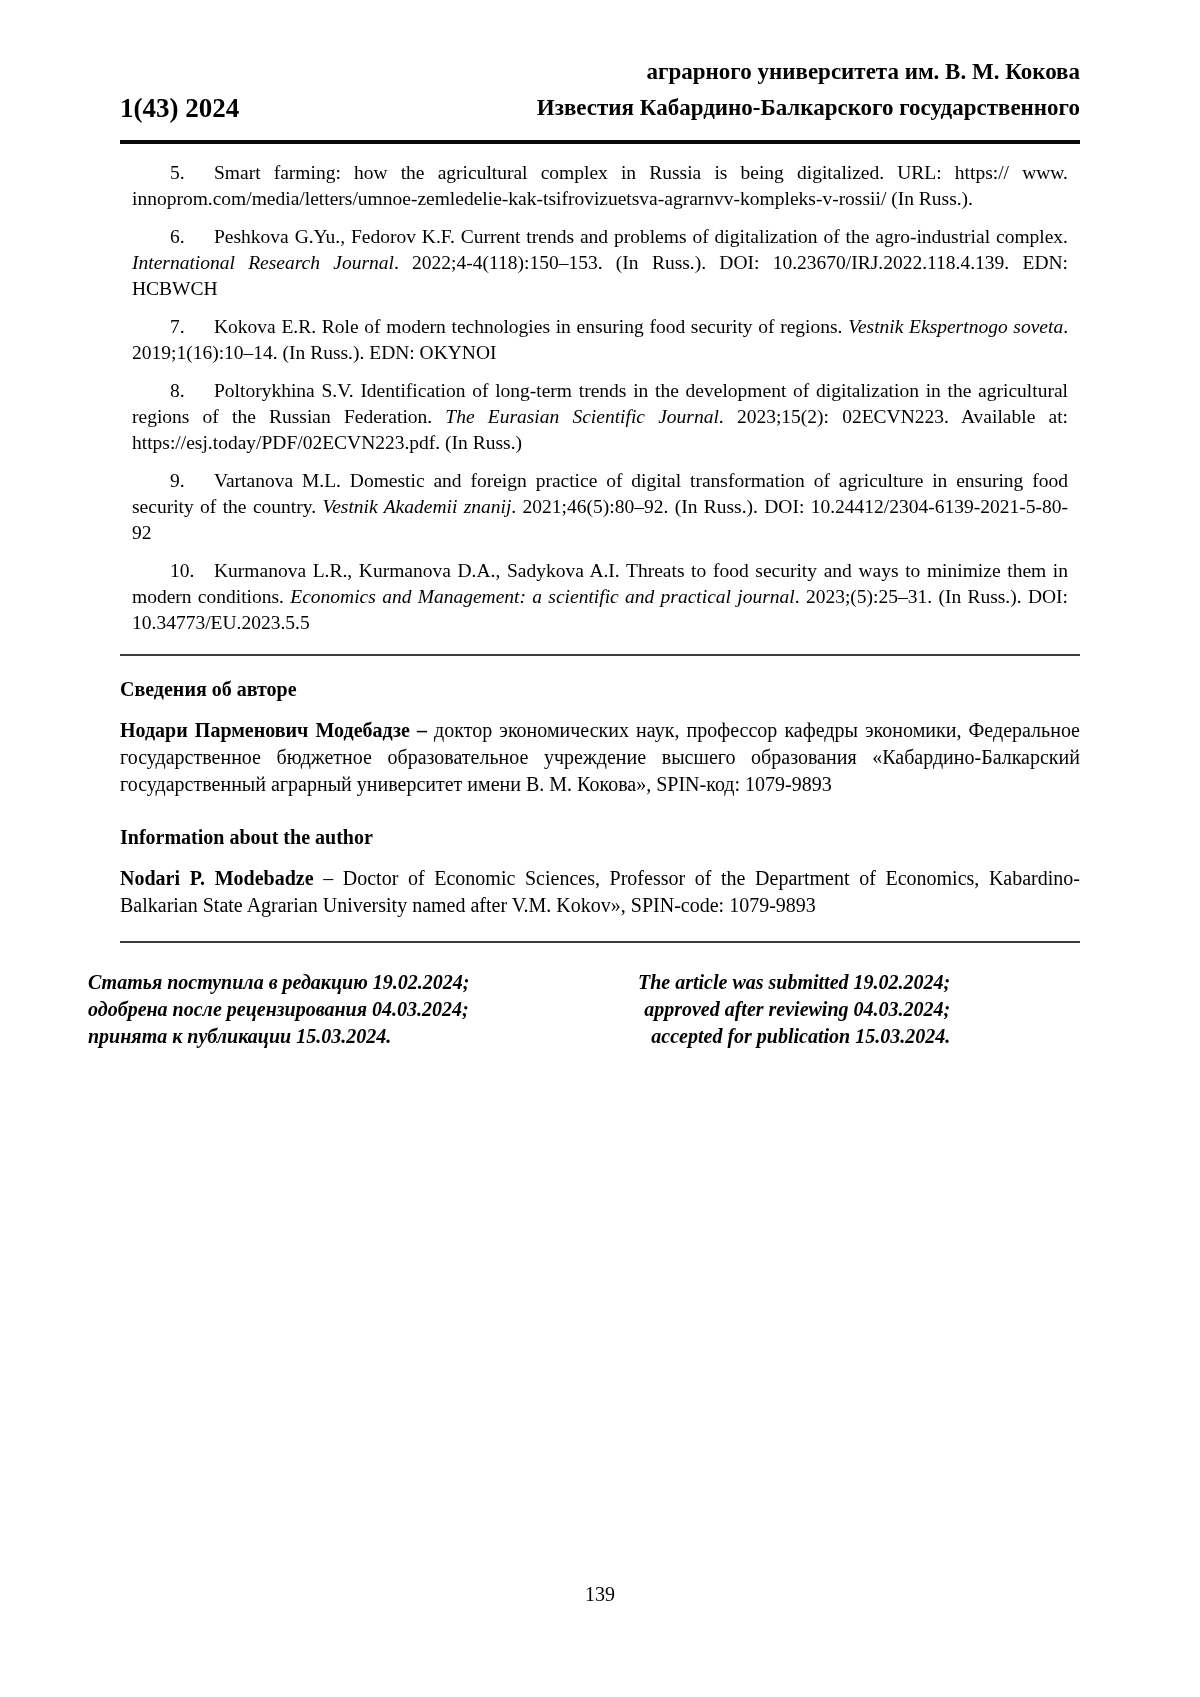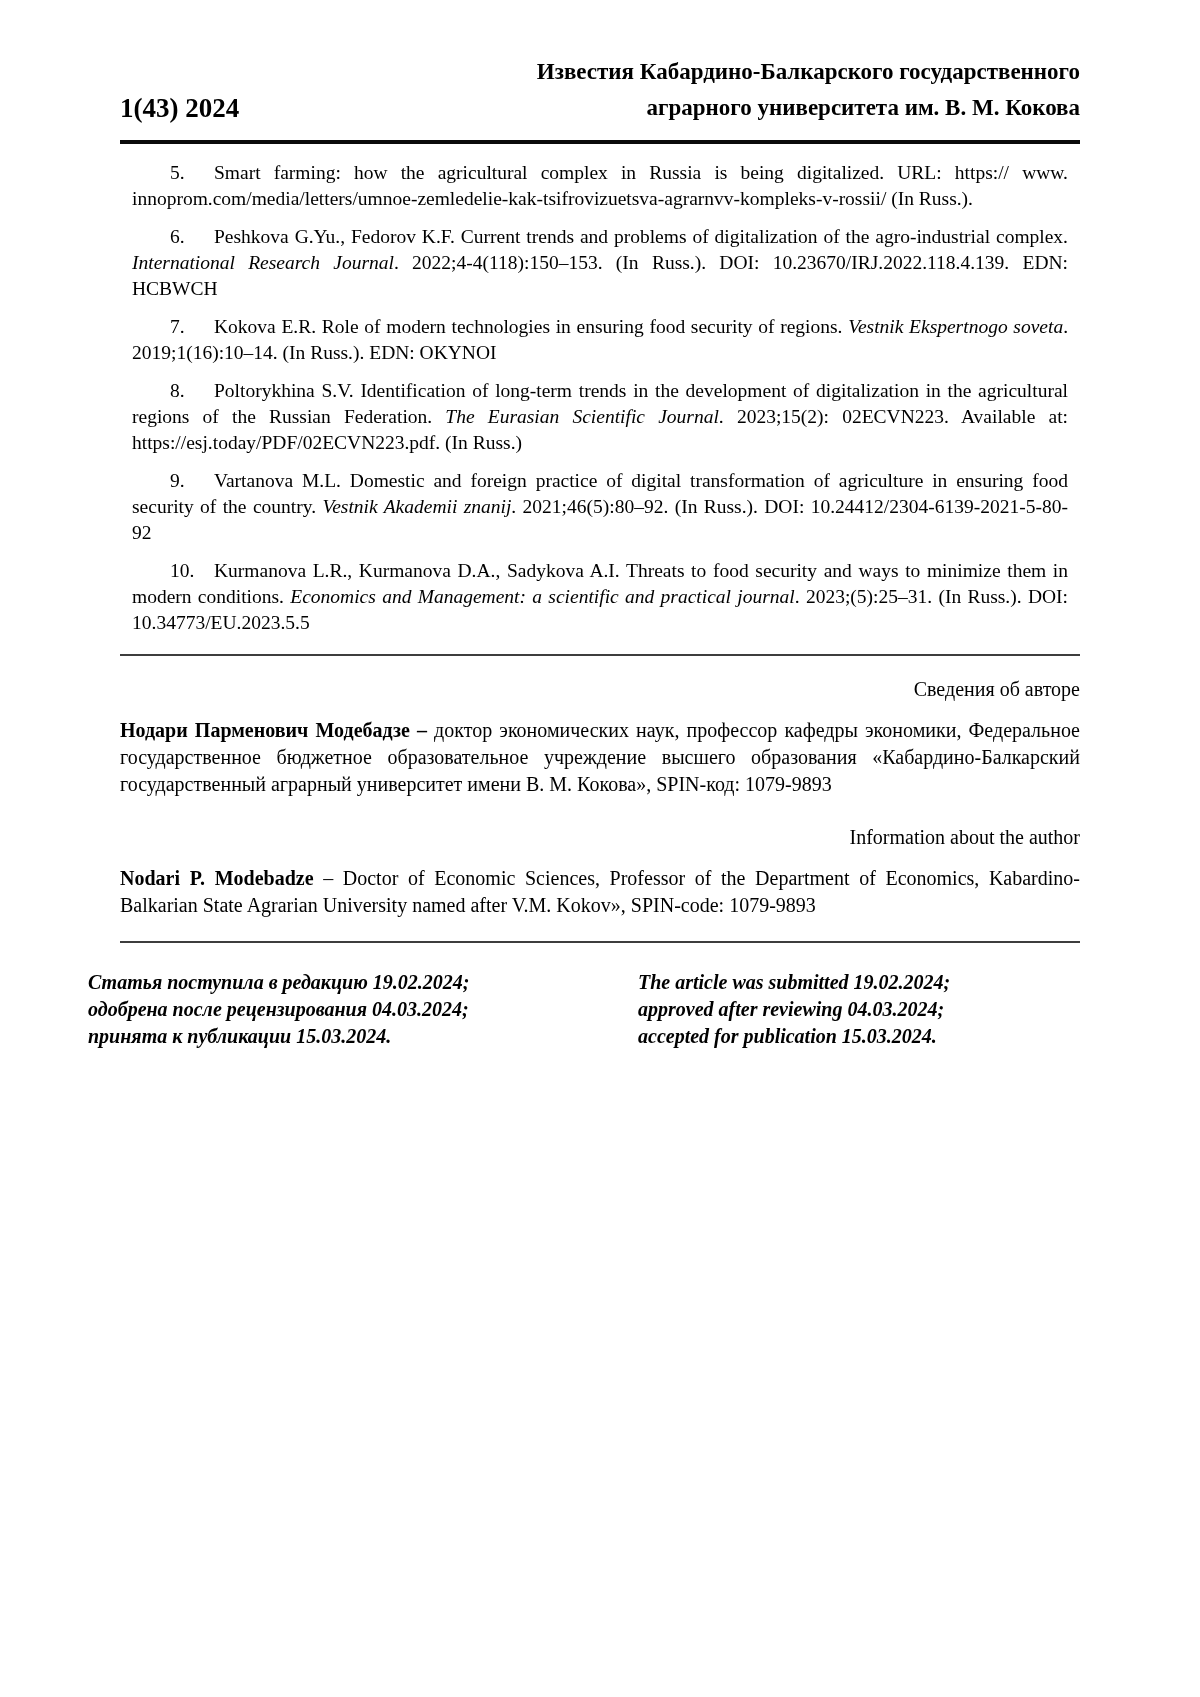--- a/index.html
+++ b/index.html
@@ -56,63 +56,63 @@
   }
   .seg-italic { font-style: italic; }
   .seg-bold { font-weight: bold; }
   .rule-thin {
     margin: 18px 120px 0 120px;
     height: 2px;
     background: #3d3d3d;
   }
   .sec-heading {
     margin: 22px 120px 0 120px;
-    text-align: right;
+    text-align: left;
     font-size: 20px;
-    font-weight: normal;
+    font-weight: bold;
   }
   .author-para {
     margin: 16px 120px 0 120px;
     font-size: 20px;
     line-height: 27px;
     text-align: justify;
   }
   .heading-en { margin-top: 28px; }
   .rule-bottom { margin-top: 22px; }
   .dates {
     display: flex;
     margin: 26px 120px 0 88px;
     font-size: 20px;
     font-style: italic;
     line-height: 27px;
     font-weight: bold;
   }
   .dates-col { white-space: nowrap; }
   .dates-ru { width: 487px; }
-  .dates-en { margin-left: 63px; }
+  .dates-en { margin-left: 63px; text-align: right; }
   .date-line { margin: 0; }
   .page-number {
     position: absolute;
     top: 1583px;
     left: 0;
     width: 100%;
     text-align: center;
     font-size: 20px;
   }
 </style>
 </head>
 <body>
 
 <div class="page">
 
   <header class="header">
     <div class="issue">1(43) 2024</div>
     <div class="journal">
+      <div>аграрного университета им. В. М. Кокова</div>
       <div>Известия Кабардино-Балкарского государственного</div>
-      <div>аграрного университета им. В. М. Кокова</div>
     </div>
   </header>
 
   <div class="rule-thick"></div>
 
   <section class="refs" id="refs">
       <p class="ref"><span class="ref-num">5.</span><span>Smart farming: how the agricultural complex in Russia is being digitalized. URL: https:// www. innoprom.com/media/letters/umnoe-zemledelie-kak-tsifrovizuetsva-agrarnvv-kompleks-v-rossii/ (In Russ.).</span></p>
       <p class="ref"><span class="ref-num">6.</span><span>Peshkova G.Yu., Fedorov K.F. Current trends and problems of digitalization of the agro-industrial complex. </span><span class="seg-italic">International Research Journal</span><span>. 2022;4-4(118):150–153. (In Russ.). DOI: 10.23670/IRJ.2022.118.4.139. EDN: HCBWCH</span></p>
       <p class="ref"><span class="ref-num">7.</span><span>Kokova E.R. Role of modern technologies in ensuring food security of regions. </span><span class="seg-italic">Vestnik Ekspertnogo soveta</span><span>. 2019;1(16):10–14. (In Russ.). EDN: OKYNOI</span></p>
       <p class="ref"><span class="ref-num">8.</span><span>Poltorykhina S.V. Identification of long-term trends in the development of digitalization in the agricultural regions of the Russian Federation. </span><span class="seg-italic">The Eurasian Scientific Journal</span><span>. 2023;15(2): 02ECVN223. Available at: https://esj.today/PDF/02ECVN223.pdf. (In Russ.)</span></p>
@@ -136,14 +136,15 @@
         <div class="date-line">одобрена после рецензирования 04.03.2024;</div>
         <div class="date-line">принята к публикации 15.03.2024.</div>
       </div>
     <div class="dates-col dates-en" id="dates-en">
         <div class="date-line">The article was submitted 19.02.2024;</div>
         <div class="date-line">approved after reviewing 04.03.2024;</div>
         <div class="date-line">accepted for publication 15.03.2024.</div>
       </div>
   </div>
 
+  <div class="page-number">139</div>
 
 </div>
 
 </body></html>

